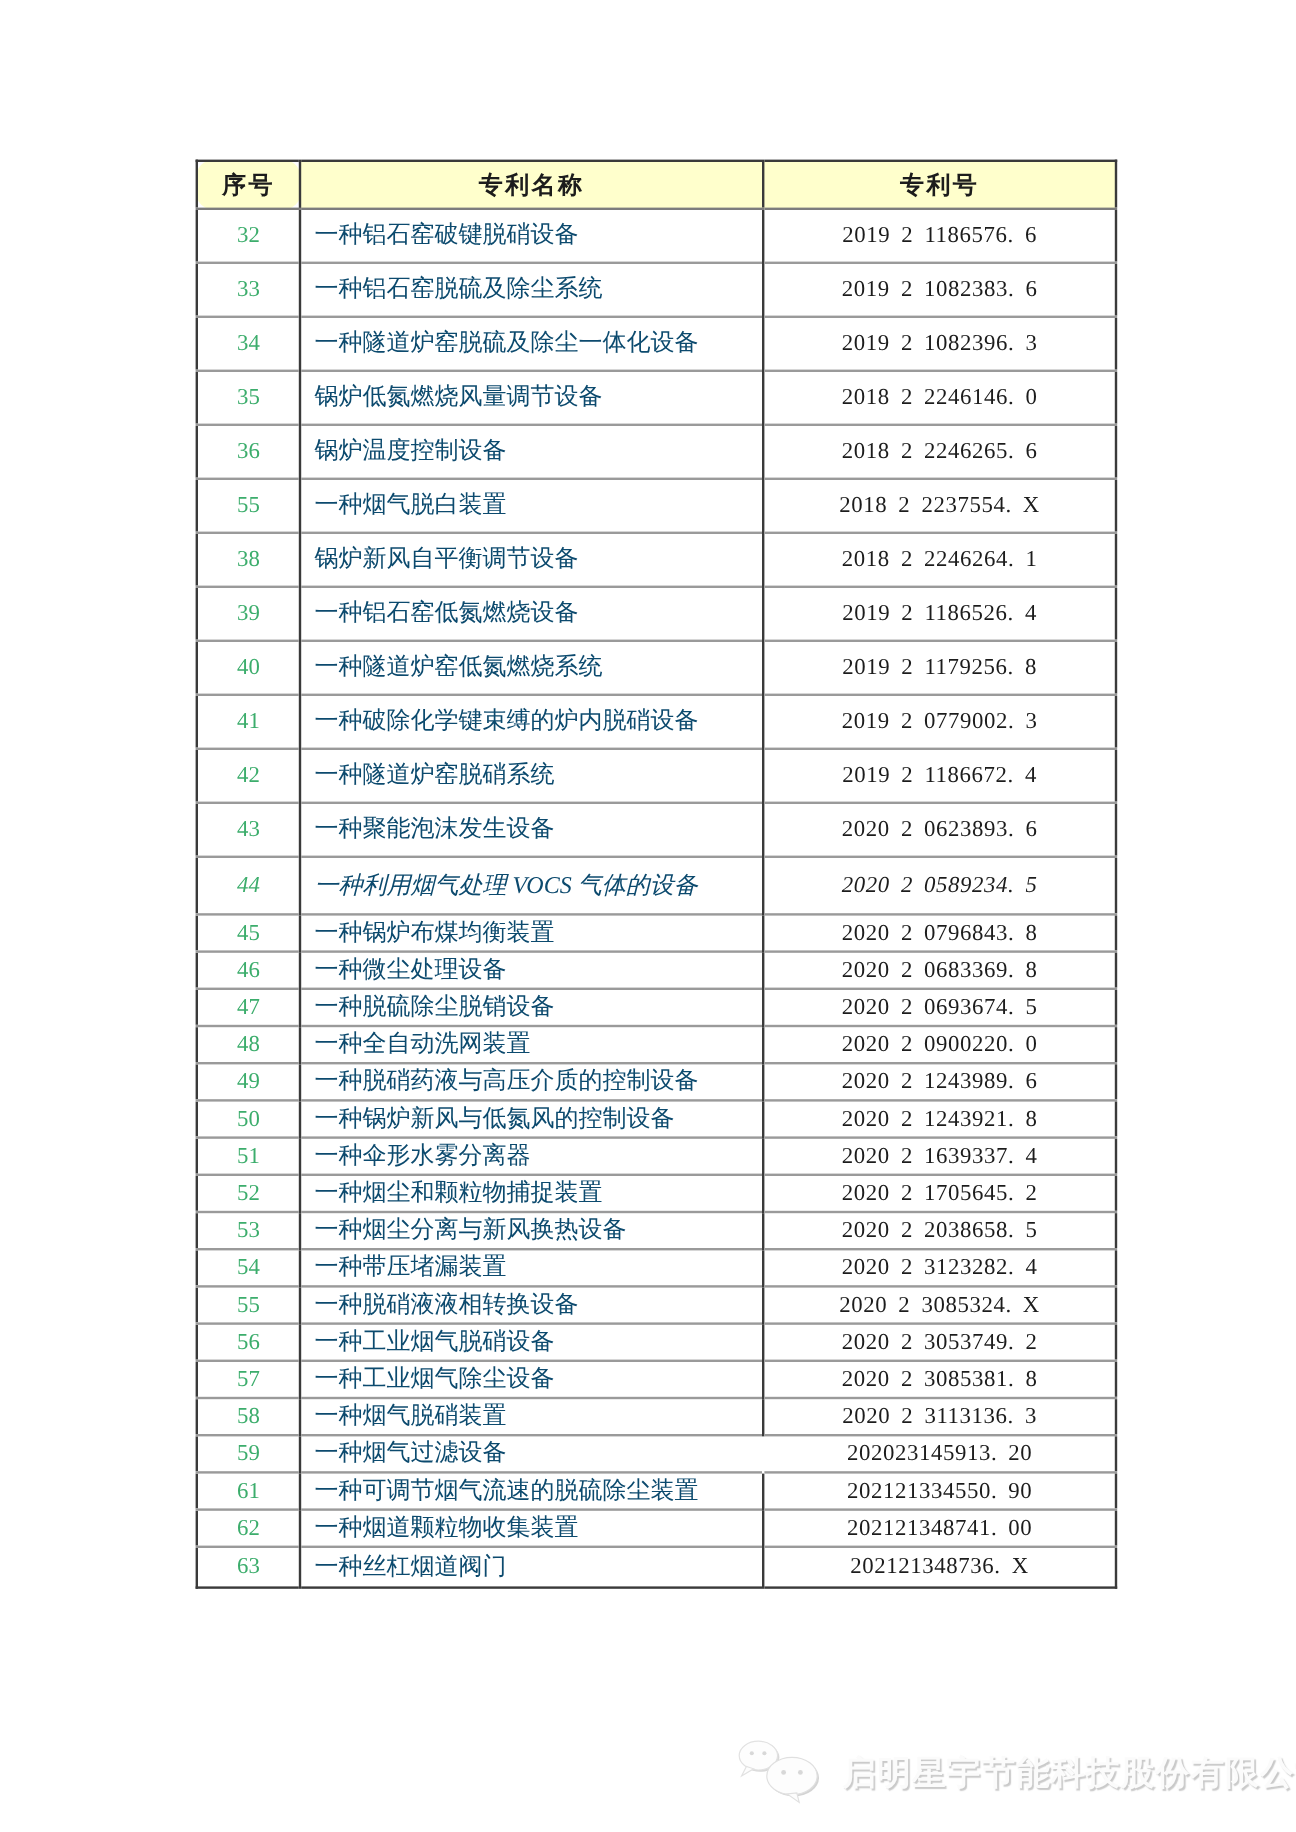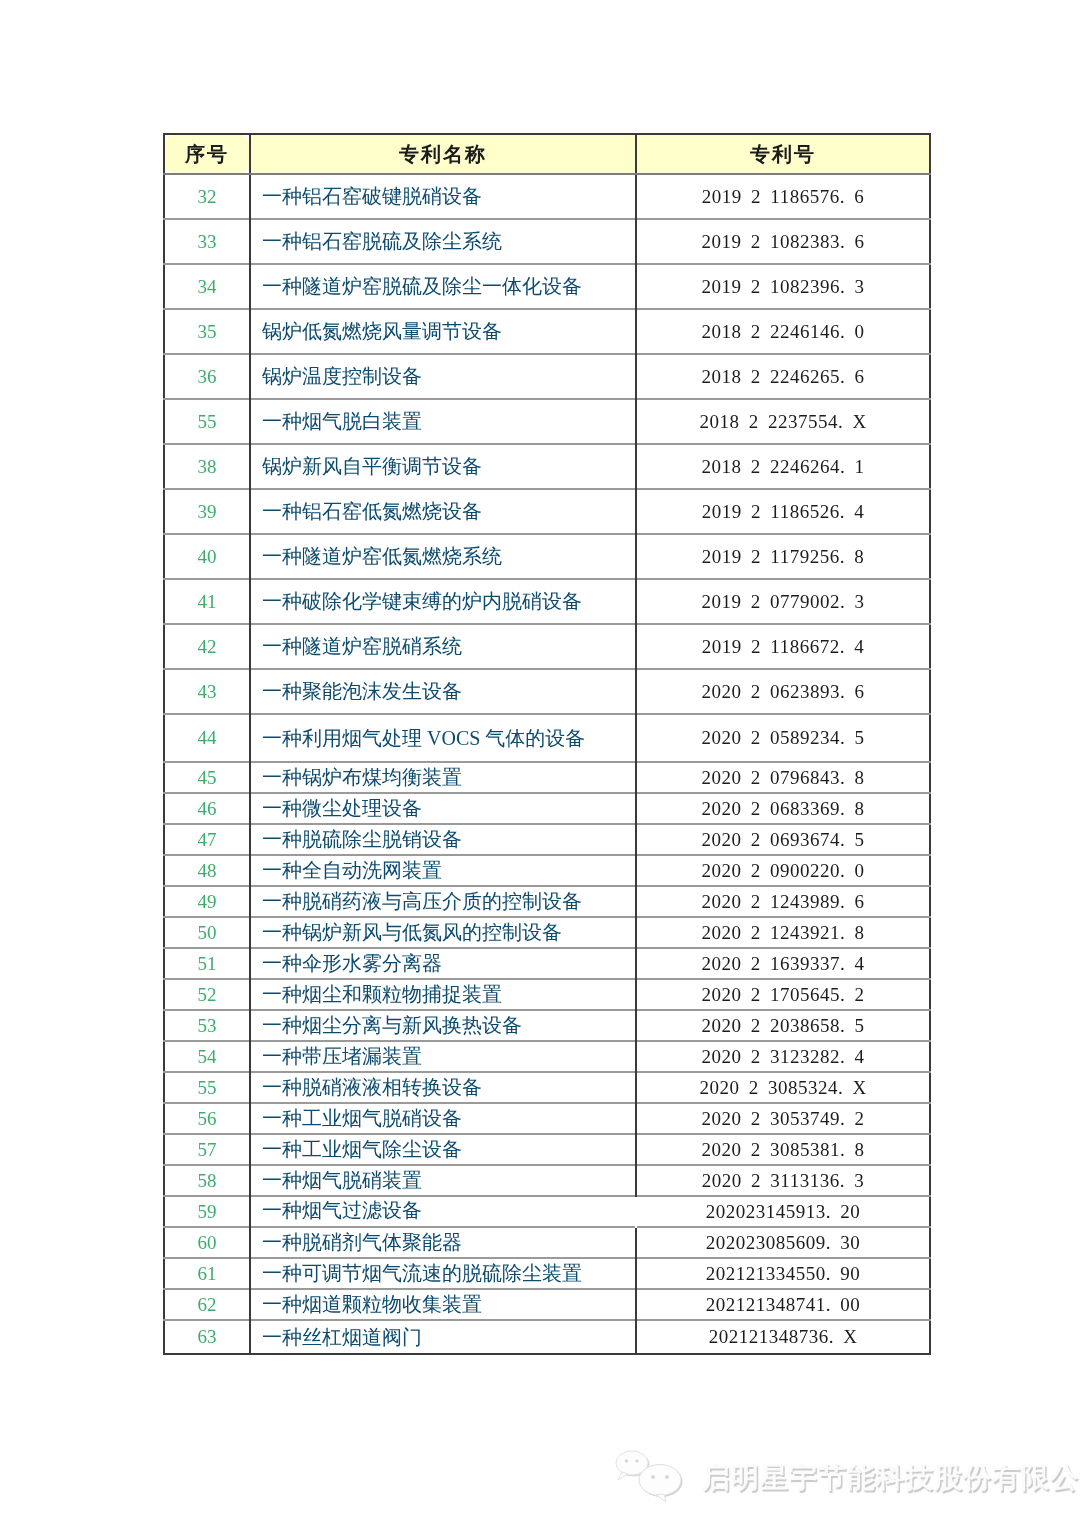--- a/index.html
+++ b/index.html
@@ -28,38 +28,38 @@
     height:36px;text-align:center;letter-spacing:2px;
     border-bottom:2px solid #7d7d7d;
   }
   .patent-table th.h-index{border-right:2px solid var(--border-dark);border-radius:12px;}
   .patent-table th.h-number{border-left:2px solid var(--border-dark);}
   .patent-table td{
     padding:0;vertical-align:middle;line-height:1.05;
     border-top:2px solid var(--border-light);
   }
   .patent-table tr.r-tall td{height:43px;}
-  .patent-table tr.r-xtall td{height:46px;}
+  .patent-table tr.r-xtall td{height:46px;font-style:italic;}
   .patent-table tr.r-short td{height:29px;}
   .patent-table tr.r-last td{height:32px;}
   td.col-index{
     text-align:center;color:var(--index-green);
     font-size:19px;border-right:2px solid var(--border-dark);
   }
   td.col-name{
     font-size:20px;color:#0c4a6e;padding-left:11px;
     white-space:nowrap;overflow:hidden;
   }
   td.col-number{
     text-align:center;font-size:19px;color:#1c1c1c;
     border-left:2px solid var(--border-dark);
     white-space:nowrap;word-spacing:4px;letter-spacing:0.5px;
   }
   tr.no-divider td.col-number{border-left-color:transparent;}
-  tr.no-divider td.col-name{border-right:none;font-family:Liberation Mono, monospace;}
+  tr.no-divider td.col-name{border-right:none;}
   .watermark{
     position:absolute;left:612px;top:1450px;height:56px;
     display:flex;align-items:center;gap:6px;
   }
   .watermark-text{
     font-family:"Liberation Sans","DejaVu Sans",sans-serif;
     font-weight:bold;font-size:28px;letter-spacing:1px;
     color:#fbfbfb;white-space:nowrap;
     text-shadow:1.5px 1.5px 1px #c9c9c9,-1px -1px 1px #ffffff;
   }
@@ -215,25 +215,20 @@
         <td class="col-index">58</td>
         <td class="col-name">一种烟气脱硝装置</td>
         <td class="col-number">2020 2 3113136. 3</td>
       </tr>
       <tr class="r-short no-divider">
         <td class="col-index">59</td>
         <td class="col-name">一种烟气过滤设备</td>
         <td class="col-number">202023145913. 20</td>
       </tr>
       <tr class="r-short">
-        <td class="col-index">60</td>
-        <td class="col-name">一种脱硝剂气体聚能器</td>
-        <td class="col-number">202023085609. 30</td>
-      </tr>
-      <tr class="r-short">
         <td class="col-index">61</td>
         <td class="col-name">一种可调节烟气流速的脱硫除尘装置</td>
         <td class="col-number">202121334550. 90</td>
       </tr>
       <tr class="r-short">
         <td class="col-index">62</td>
         <td class="col-name">一种烟道颗粒物收集装置</td>
         <td class="col-number">202121348741. 00</td>
       </tr>
       <tr class="r-last">

